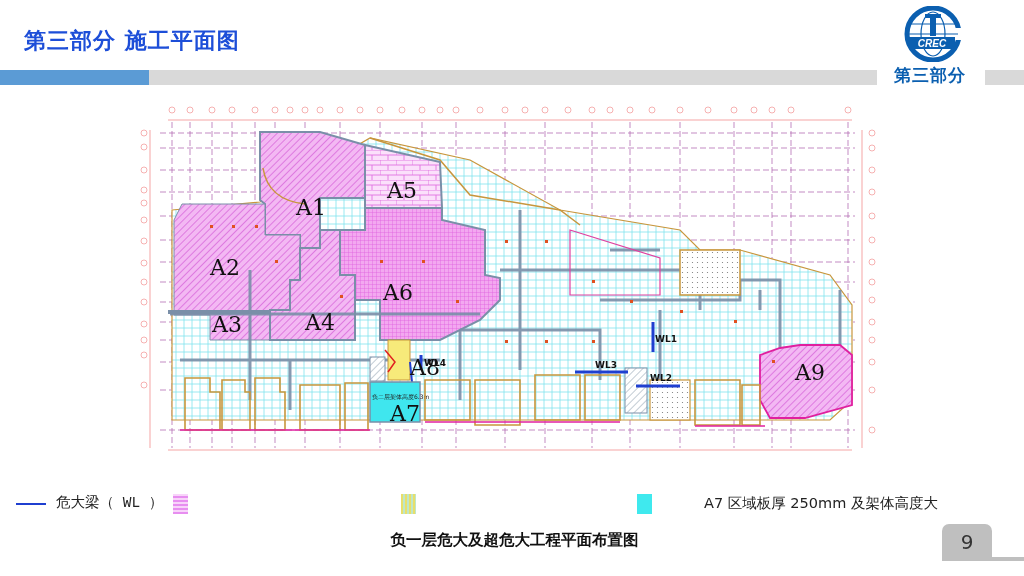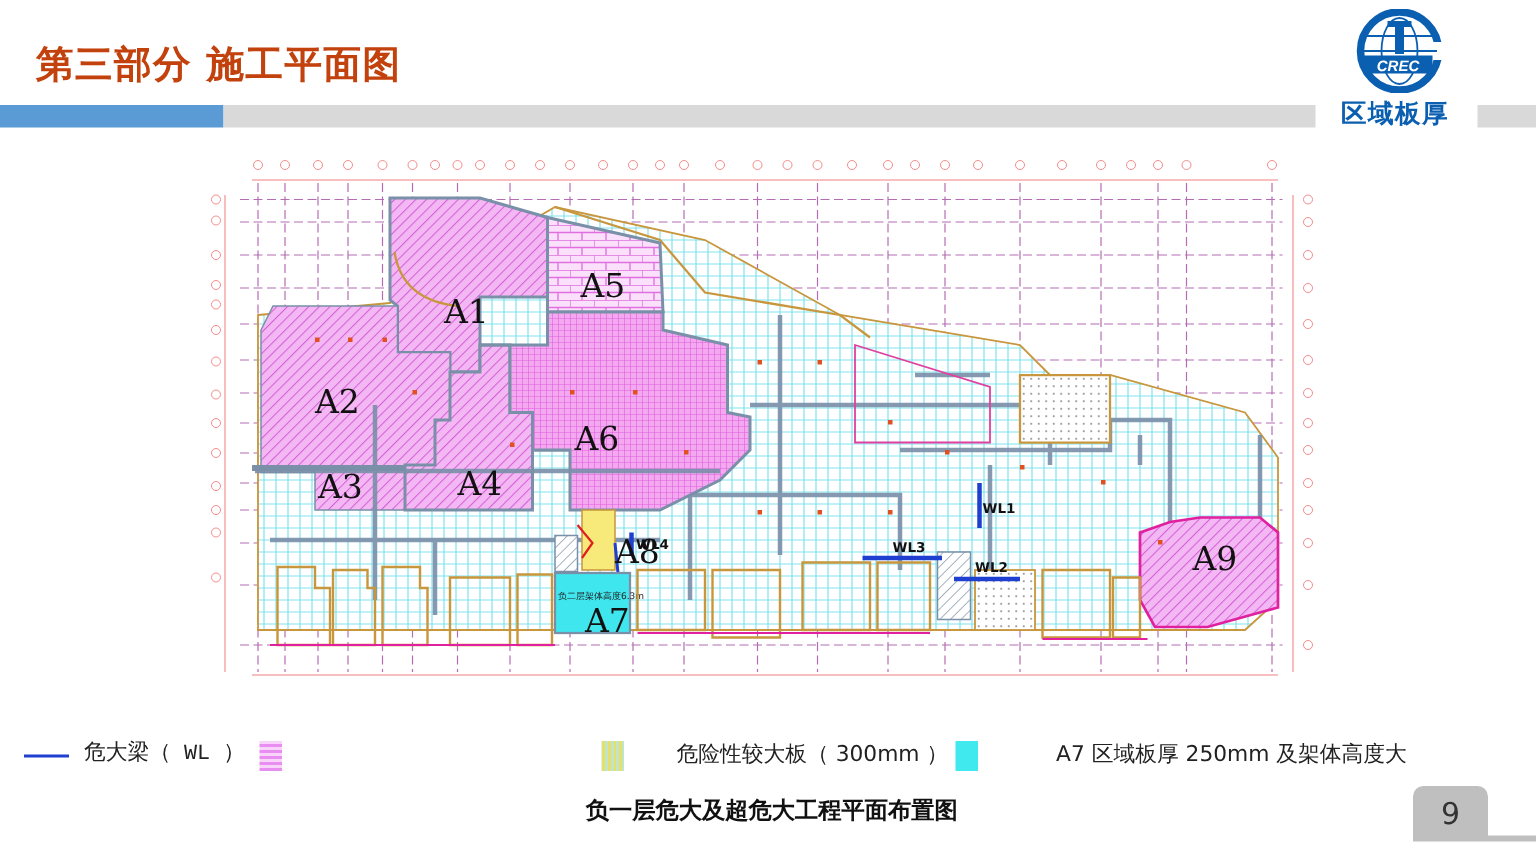--- a/index.html
+++ b/index.html
@@ -1,19 +1,19 @@
 <!DOCTYPE html>
 <html><head>
 <meta charset="utf-8">
 <style>
   * { box-sizing: border-box; margin: 0; padding: 0; }
   html, body { width: 1024px; height: 576px; overflow: hidden; background: #ffffff; }
   body { position: relative; font-family: "DejaVu Sans", "Liberation Sans", sans-serif; color: #222; }
 
-  .title { position: absolute; left: 24px; top: 26px; font-size: 25px; font-weight: bold; color: #c2410c; letter-spacing: 1px; }
+  .title { position: absolute; left: 24px; top: 26px; font-size: 22px; font-weight: bold; color: #1d4ed8; letter-spacing: 1px; }
   .bar-blue { position: absolute; left: 0; top: 70px; width: 149px; height: 15px; background: #5b9bd5; }
   .bar-gray { position: absolute; left: 149px; top: 70px; width: 728px; height: 15px; background: #d9d9d9; }
   .bar-gray-right { position: absolute; left: 985px; top: 70px; width: 39px; height: 15px; background: #d9d9d9; }
 
   .logo { position: absolute; left: 898px; top: 6px; width: 70px; height: 56px; }
   .logo-text { position: absolute; left: 880px; top: 64px; width: 100px; text-align: center; font-size: 17px; font-weight: bold; color: #0b5fb0; letter-spacing: 1px; }
 
   .plan { position: absolute; left: 140px; top: 100px; width: 740px; height: 372px; background: #fff; }
 
   .legend { position: absolute; left: 16px; top: 492px; width: 990px; font-size: 14.5px; color: #222; line-height: 23px; }
@@ -44,21 +44,21 @@
 <svg class="logo" viewBox="0 0 70 56">
   <circle cx="35" cy="28" r="26" fill="none" stroke="#0b5fb0" stroke-width="5"></circle>
   <rect x="56" y="22" width="14" height="12" fill="#fff"></rect>
   <ellipse cx="35" cy="28" rx="12" ry="22" fill="none" stroke="#0b5fb0" stroke-width="1.2"></ellipse>
   <line x1="12" y1="18" x2="58" y2="18" stroke="#0b5fb0" stroke-width="1.2"></line>
   <line x1="10" y1="28" x2="60" y2="28" stroke="#0b5fb0" stroke-width="1.2"></line>
   <path d="M27 8 h16 v4 h-5 v18 h-6 v-18 h-5 z" fill="#0b5fb0"></path>
   <rect x="11" y="31" width="46" height="12" fill="#0b5fb0"></rect>
   <text x="34" y="41" text-anchor="middle" font-size="10" font-weight="bold" font-style="italic" fill="#fff" font-family="Liberation Sans, sans-serif">CREC</text>
 </svg>
-<div class="logo-text">区域板厚</div>
+<div class="logo-text">第三部分</div>
 
 <svg class="plan" viewBox="0 0 740 372">
   <defs>
     <pattern id="hatch" width="5" height="5" patternUnits="userSpaceOnUse" patternTransform="rotate(45)">
       <rect width="5" height="5" fill="#f3b8f3"></rect>
       <line x1="0" y1="0" x2="0" y2="5" stroke="#d65fd8" stroke-width="1.4"></line>
     </pattern>
     <pattern id="gridpink" width="4" height="4" patternUnits="userSpaceOnUse">
       <rect width="4" height="4" fill="#f3a8f0"></rect>
       <path d="M0 0 H4 M0 0 V4" stroke="#e05fe0" stroke-width="0.8"></path>
@@ -300,21 +300,20 @@
     <text x="284" y="266">WL4</text>
   </g>
 </svg>
 
 <div class="legend">
   <div class="line1">
     <span class="beam-line"></span>
     <span class="seg" style="left:40px;font-family:Liberation Mono, monospace;">危大梁（ WL ）</span>
     <span class="swatch sw-pink" style="left:157px;"></span>
     <span class="swatch sw-grid" style="left:385px;"></span>
-    <span class="seg" style="left:435px;">危险性较大板（ 300mm ）</span>
     <span class="swatch sw-cyan" style="left:621px;"></span>
     <span class="seg" style="left:688px;">A7 区域板厚 250mm 及架体高度大</span>
   </div>
 </div>
 
 <div class="caption">负一层危大及超危大工程平面布置图</div>
 
 <div class="page-tab">9</div>
 <div class="page-tab-line"></div>
 

